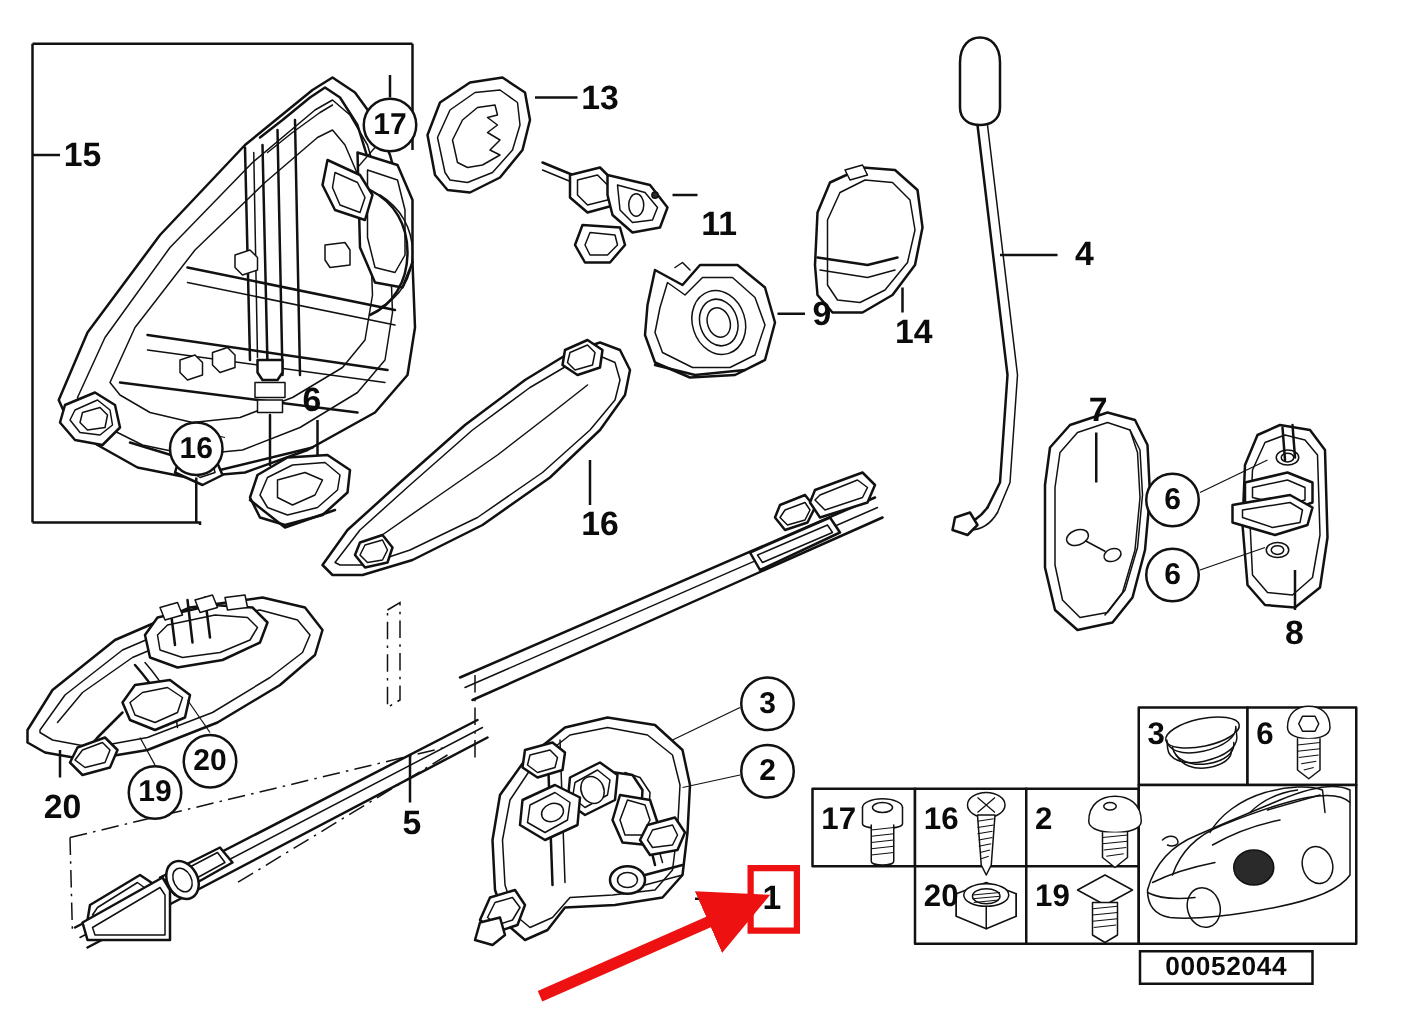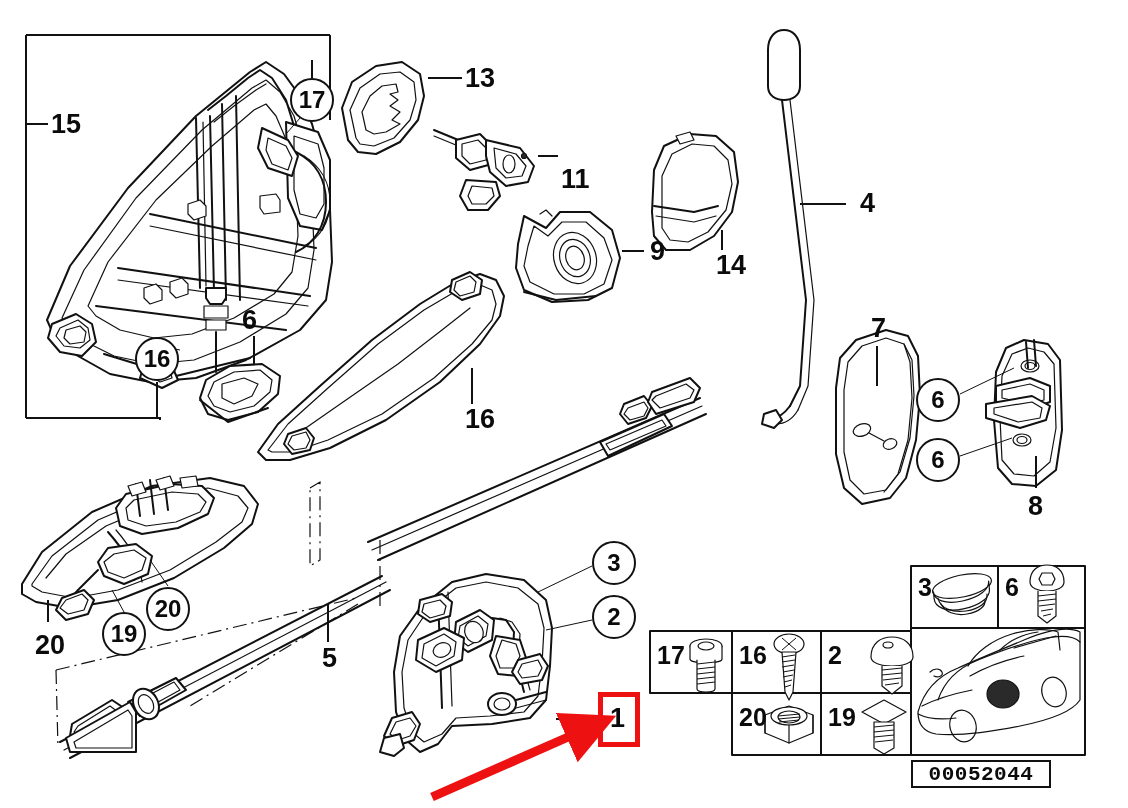--- a/index.html
+++ b/index.html
@@ -58,21 +58,21 @@
     font-size:25px;
     color:#0b0b0b;
   }
   .id-plate{
     position:absolute;
     border:2px solid #111;
     background:#fff;
     display:flex;
     align-items:center;
     justify-content:center;
-    font-family:Liberation Mono, monospace;
+    font-family:Liberation Sans, sans-serif;
     font-weight:bold;
     font-size:21px;
     letter-spacing:.5px;
     color:#0b0b0b;
     box-sizing:border-box;
   }
 </style>
 </head>
 <body>
 

